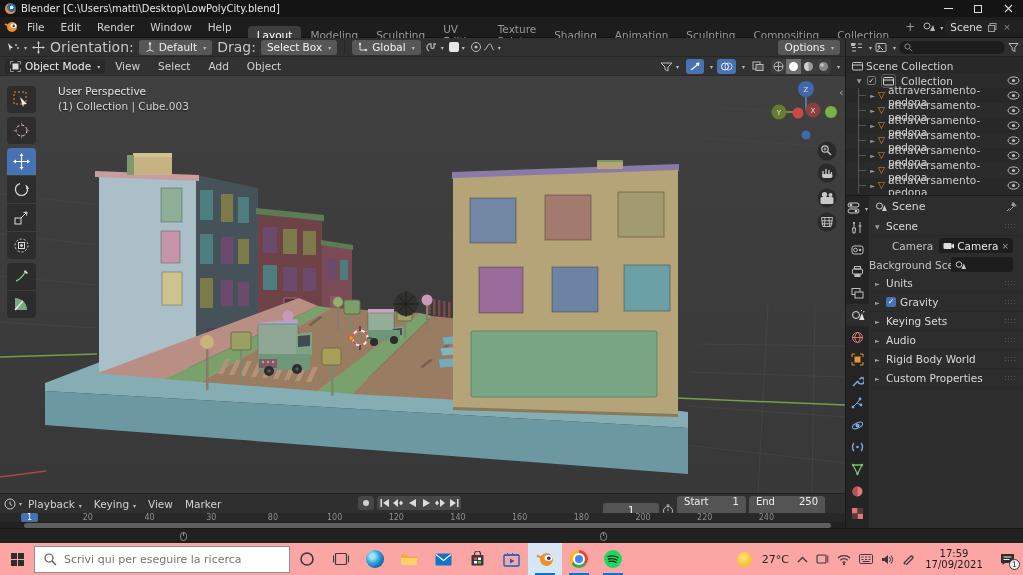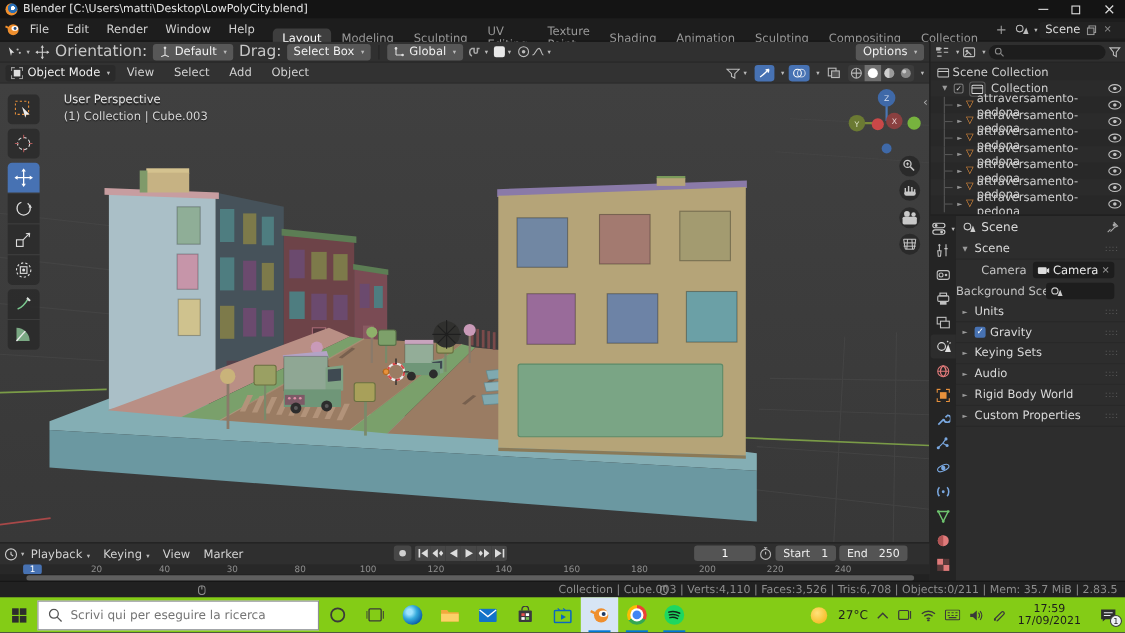--- a/index.html
+++ b/index.html
@@ -84,32 +84,32 @@
 .pcheck{width:10px;height:10px;background:#4772b3;border-radius:2px;color:#fff;font-size:8px;line-height:10px;text-align:center;margin-right:4px}
 
 .timeline{position:absolute;left:0;top:493px;width:845px;height:35px;background:#2f2f2f;border-top:1px solid #202020}
 .tl-header{position:relative;height:19px;display:flex;align-items:center;padding:0 4px}
 .tl-transport{position:absolute;left:358px;top:2px;display:flex;align-items:center;gap:3px}
 .tl-group{display:flex;border-radius:3px;overflow:hidden}
 .tl-btn{width:14px;height:14px;background:#474747;display:flex;align-items:center;justify-content:center}
 .tl-rec{width:16px;height:14px;background:#474747;border-radius:3px;display:flex;align-items:center;justify-content:center}
 .tl-fields{position:absolute;right:20px;top:2px;display:flex;align-items:center;gap:3px}
 .tl-num{background:#545454;border-radius:3px;height:14px;display:flex;align-items:center;justify-content:center;color:#fff;font-size:10px;padding:0 8px}
-.tl-se{background:#545454;border-radius:3px;height:14px;display:flex;align-items:center;color:#eee;font-size:10px;padding:0 7px;gap:10px}
+.tl-se{background:#545454;border-radius:3px;height:28px;display:flex;color:#eee;font-size:10px;padding:0 7px;gap:24px}
 .tl-ruler{position:relative;height:9px;background:#282828;display:flex;padding-left:57px;overflow:hidden}
 .tick{width:61.7px;text-align:center;color:#8f8f8f;font-size:8px;line-height:9px}
 .playhead{position:absolute;left:21px;top:0;z-index:2;width:17px;height:9px;background:#4772b3;border-radius:2px;color:#fff;font-size:8px;text-align:center;line-height:9px}
 .tl-scroll{position:relative;height:7px;background:#222}
 .tl-thumb{position:absolute;left:24px;right:14px;top:1px;height:5px;background:#5f5f5f;border-radius:2.5px}
 
 .statusbar{position:absolute;left:0;top:528px;width:100%;height:15px;background:#212121;border-top:1px solid #161616;display:flex;align-items:center;color:#8d8d8d;font-size:10px}
 .sb-stats{margin-left:auto;padding-right:7px}
 .sb-hint{position:absolute;top:3px}
 
-.taskbar{position:absolute;left:0;top:543px;width:100%;height:32px;background:#84cc16;display:flex;align-items:center;color:#222}
+.taskbar{position:absolute;left:0;top:543px;width:100%;height:32px;background:#fca5a5;display:flex;align-items:center;color:#222}
 .tk-btn{width:34px;height:32px;display:flex;align-items:center;justify-content:center;position:relative}
 .tk-btn.open::after{content:'';position:absolute;bottom:0;left:7px;right:7px;height:2px;background:#0078d7}
 .tk-btn.activeapp{background:#d7e5f5}
 .win-logo{width:13px;height:13px;display:grid;grid-template-columns:1fr 1fr;grid-template-rows:1fr 1fr;gap:1px}
 .win-logo span{background:#2d2d2d}
 .tk-search{width:256px;height:27px;background:#fff;border:1px solid #8d9094;display:flex;align-items:center;gap:7px;padding:0 9px;color:#4a4a4a;font-size:11px}
 .tk-search input{border:0;outline:0;flex:1;font:inherit;color:#4a4a4a;background:transparent}
 .circle18{width:18px;height:18px;border-radius:50%}
 .chrome-ic{background:conic-gradient(#ea4335 0 33%,#34a853 33% 66%,#fbbc05 66%);position:relative}
 .chrome-ic::after{content:'';position:absolute;left:5px;top:5px;width:8px;height:8px;border-radius:50%;background:#4285f4;box-shadow:0 0 0 2px #fff}
@@ -1102,21 +1102,20 @@
           <rect x="0.5" y="0.5" width="6" height="8" rx="3" fill="none" stroke="#8d8d8d"></rect>
           <line x1="3.5" y1="0.5" x2="3.5" y2="4" stroke="#8d8d8d"></line>
         </svg>
     </span>
     <span class="sb-hint" style="left:600px">
       <svg width="7" height="9">
           <rect x="0.5" y="0.5" width="6" height="8" rx="3" fill="none" stroke="#8d8d8d"></rect>
           <line x1="3.5" y1="0.5" x2="3.5" y2="4" stroke="#8d8d8d"></line>
         </svg>
     </span>
-    <span class="sb-stats">Collection | Cube.003 | Verts:4,110 | Faces:3,526 | Tris:6,708 | Objects:0/211 | Mem: 35.7 MiB | 2.83.5</span>
   </div>
 
   <div class="taskbar">
     <span class="tk-btn">
       <span class="win-logo">
           <span></span>
           <span></span>
           <span></span>
           <span></span>
         </span>

